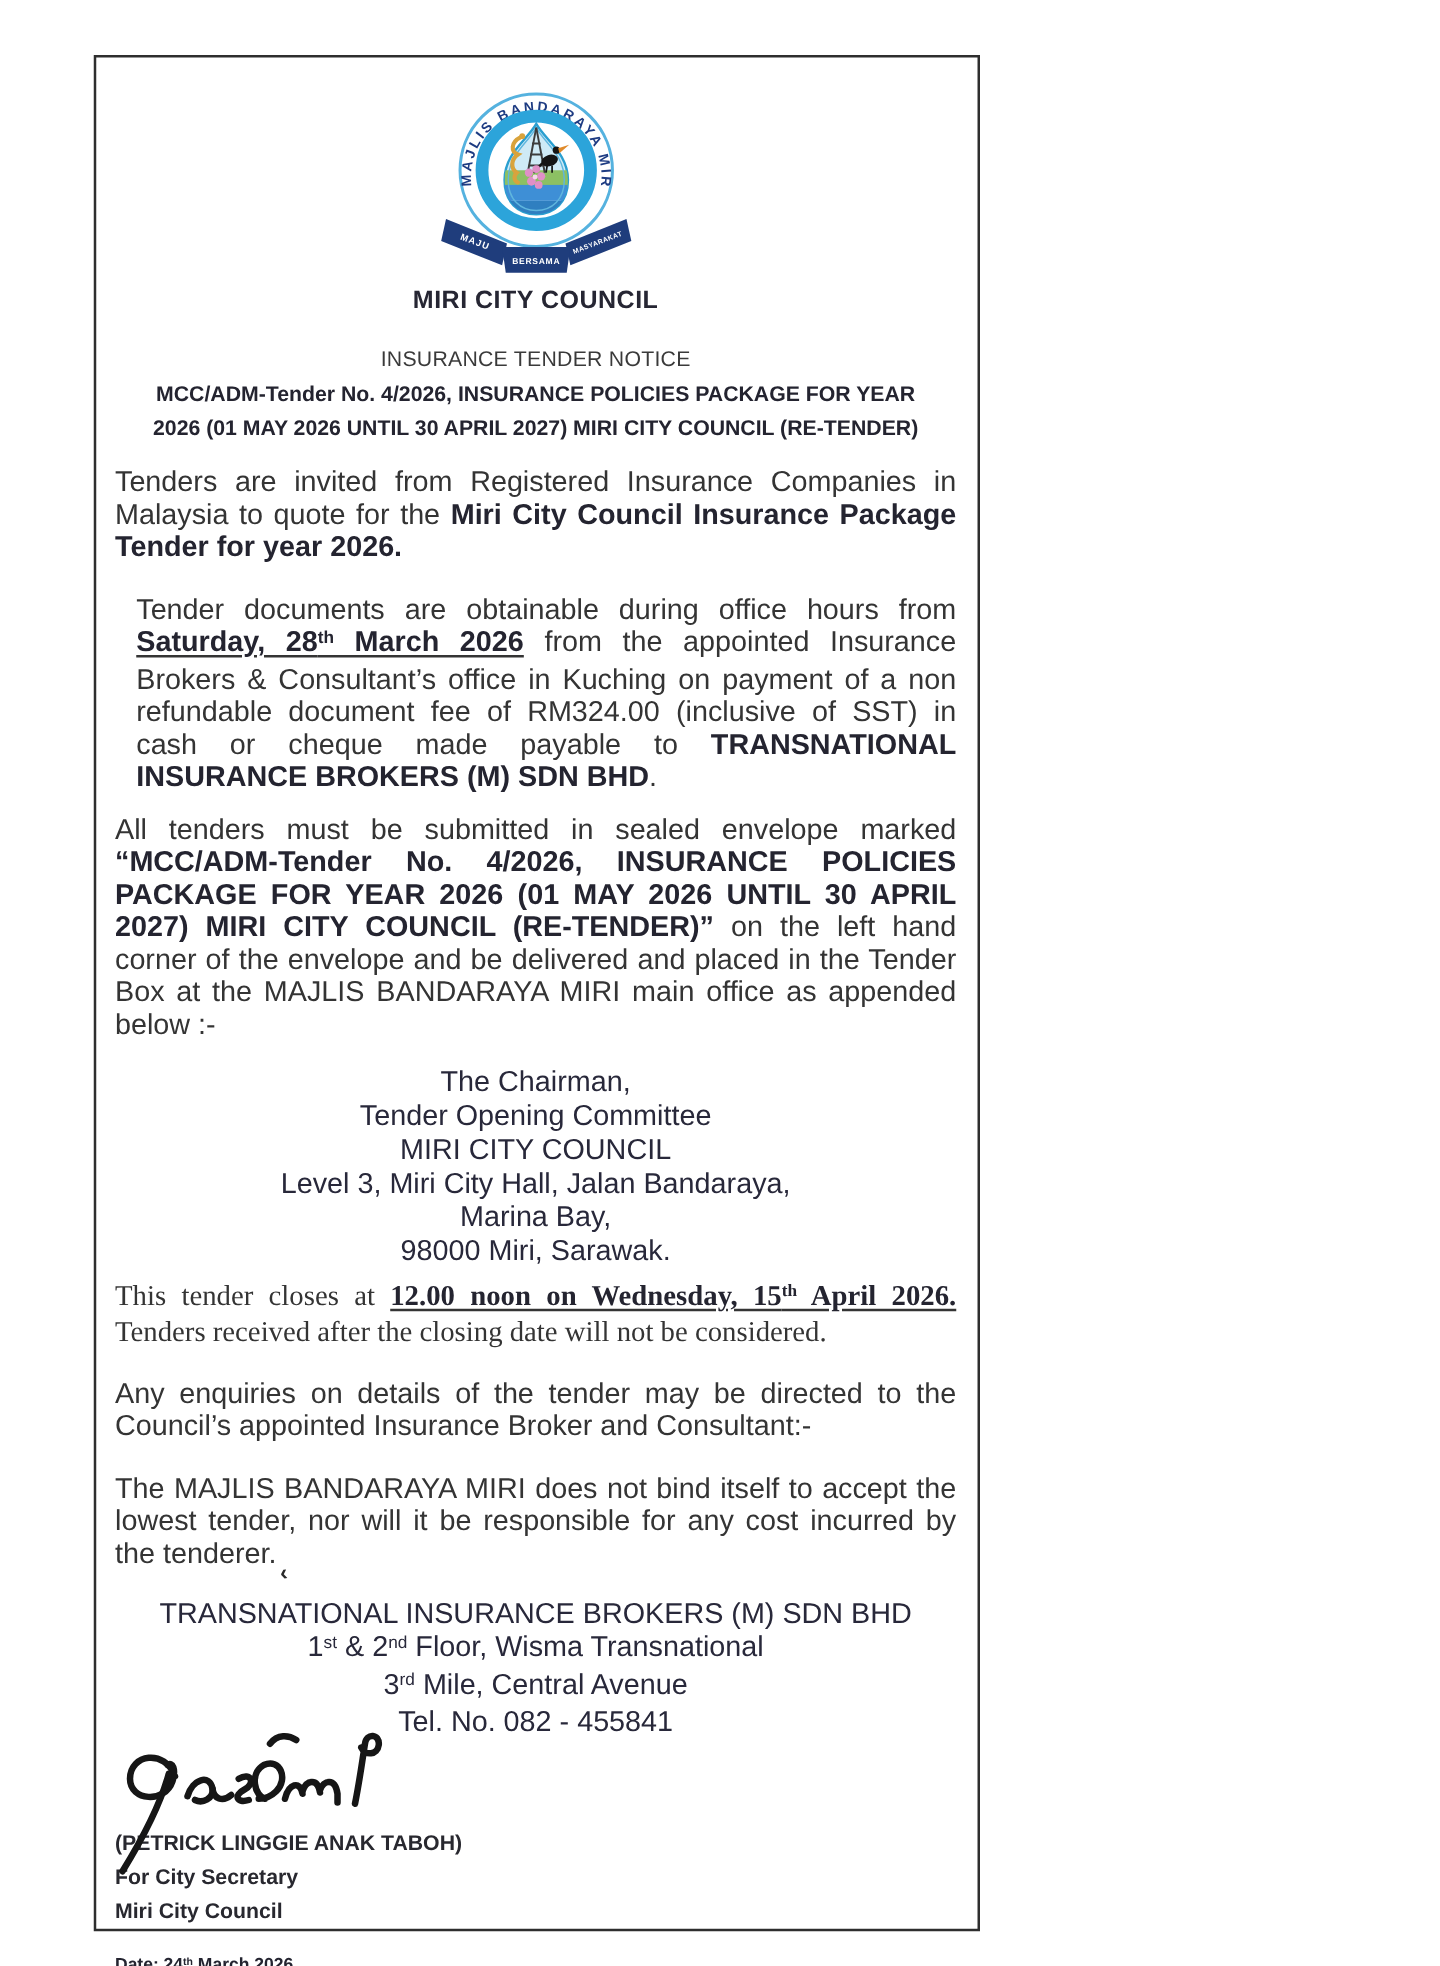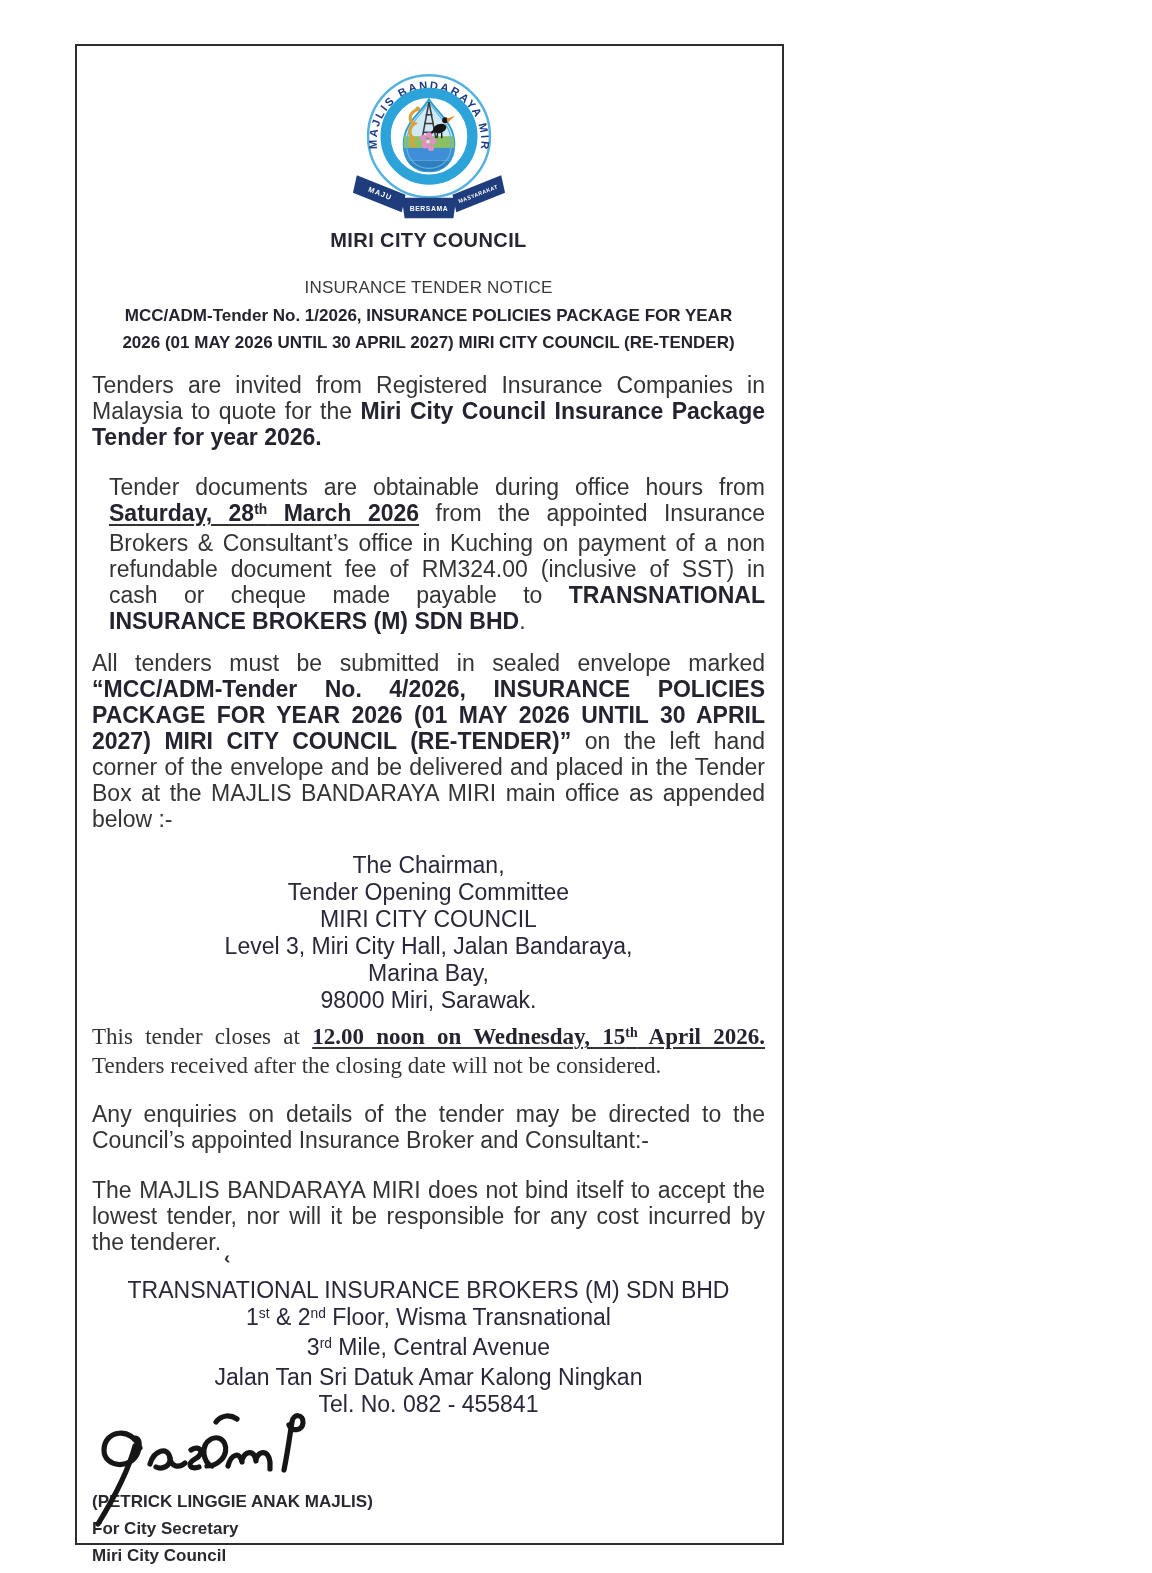--- a/index.html
+++ b/index.html
@@ -130,21 +130,21 @@
         <text x="0" y="0" transform="translate(137,133) rotate(-21)" text-anchor="middle" font-size="5.6" font-weight="bold" fill="#ffffff" letter-spacing="0.4">MASYARAKAT</text>
       </g>
     </svg>
   </div>
 
   <div class="council-name">MIRI CITY COUNCIL</div>
 
   <div class="notice-title">INSURANCE TENDER NOTICE</div>
 
   <div class="tender-title">
-    <div>MCC/ADM-Tender No. 1/2026, INSURANCE POLICIES PACKAGE FOR YEAR</div>
+    <div>MCC/ADM-Tender No. 4/2026, INSURANCE POLICIES PACKAGE FOR YEAR</div>
     <div>2026 (01 MAY 2026 UNTIL 30 APRIL 2027) MIRI CITY COUNCIL (RE-TENDER)</div>
   </div>
 
   <div>
       <div class="block b0 para"><span>Tenders are invited from Registered Insurance Companies in Malaysia to quote for the </span><span class="b">Miri City Council Insurance Package Tender for year 2026.</span></div>
       <div class="block b1 para"><span>Tender documents are obtainable during office hours from </span><span class="u"><span class="b">Saturday, 28</span><span class="b sup">th</span><span class="b"> March 2026</span></span><span> from the appointed Insurance Brokers &amp; Consultant’s office in Kuching on payment of a non refundable document fee of RM324.00 (inclusive of SST) in cash or cheque made payable to </span><span class="b">TRANSNATIONAL INSURANCE BROKERS (M) SDN BHD</span><span>.</span></div>
       <div class="block b2 para"><span>All tenders must be submitted in sealed envelope marked </span><span class="b">“MCC/ADM-Tender No. 4/2026, INSURANCE POLICIES PACKAGE FOR YEAR 2026 (01 MAY 2026 UNTIL 30 APRIL 2027) MIRI CITY COUNCIL (RE-TENDER)”</span><span> on the left hand corner of the envelope and be delivered and placed in the Tender Box at the MAJLIS BANDARAYA MIRI main office as appended below :-</span></div>
       <div class="block b3 centerblk">
         <div class="cline"><span>The Chairman,</span></div>
         <div class="cline"><span>Tender Opening Committee</span></div>
@@ -153,41 +153,40 @@
         <div class="cline"><span>Marina Bay,</span></div>
         <div class="cline"><span>98000 Miri, Sarawak.</span></div>
       </div>
       <div class="block b4 para"><span>This tender closes at </span><span class="u"><span class="b">12.00 noon on Wednesday, 15</span><span class="b sup">th</span><span class="b"> April 2026.</span></span><span> Tenders received after the closing date will not be considered.</span></div>
       <div class="block b6 para"><span>Any enquiries on details of the tender may be directed to the Council’s appointed Insurance Broker and Consultant:-</span></div>
       <div class="block b5 para"><span>The MAJLIS BANDARAYA MIRI does not bind itself to accept the lowest tender, nor will it be responsible for any cost incurred by the tenderer.</span></div>
       <div class="block b7 centerblk">
         <div class="cline"><span>TRANSNATIONAL INSURANCE BROKERS (M) SDN BHD</span></div>
         <div class="cline"><span>1</span><span class="sup">st</span><span> &amp; 2</span><span class="sup">nd</span><span> Floor, Wisma Transnational</span></div>
         <div class="cline"><span>3</span><span class="sup">rd</span><span> Mile, Central Avenue</span></div>
-        <div class="cline"><span>Jalan Tan Sri Datuk Amar Kalong Ningkan</span></div>
         <div class="cline"><span>Tel. No. 082 - 455841</span></div>
       </div>
     </div>
 
   <div class="signer">
     <svg class="signature-svg" width="240" height="122" viewBox="0 0 240 122">
       <g fill="none" stroke="#161616" stroke-width="5.2" stroke-linecap="round" stroke-linejoin="round">
         <path d="M52,42 C44,20 16,24 16,44 C16,62 44,64 50,46 C53,36 50,30 46,33"></path>
         <path d="M47,40 C40,66 26,92 10,118"></path>
         <path d="M62,58 C66,44 80,40 82,52 C83,60 74,64 68,61"></path>
         <path d="M82,52 C83,60 90,63 97,57"></path>
         <path d="M103,44 C113,38 117,48 107,53 C99,57 101,64 111,61"></path>
         <path d="M124,60 C116,58 111,40 123,33 C136,27 143,44 133,54 C129,58 124,60 119,60"></path>
         <path d="M140,60 C143,48 152,45 154,56"></path>
         <path d="M154,54 C157,45 166,43 168,55"></path>
         <path d="M168,53 C171,45 180,43 182,56 L182,63"></path>
         <path d="M196,64 C200,44 202,28 204,16 C205,7 216,8 215,17 C214,25 204,26 201,19"></path>
         <path d="M128,16 C134,8 143,9 149,13"></path>
       </g>
     </svg>
-    <div>(PETRICK LINGGIE ANAK MAJLIS)</div>
+    <div>(PETRICK LINGGIE ANAK TABOH)</div>
     <div>For City Secretary</div>
     <div>Miri City Council</div>
   </div>
 
   <div class="dateline"><span class="b">Date: 24</span><span class="b sup">th</span><span class="b"> March 2026</span></div>
 
 </div>
 
 </body></html>

